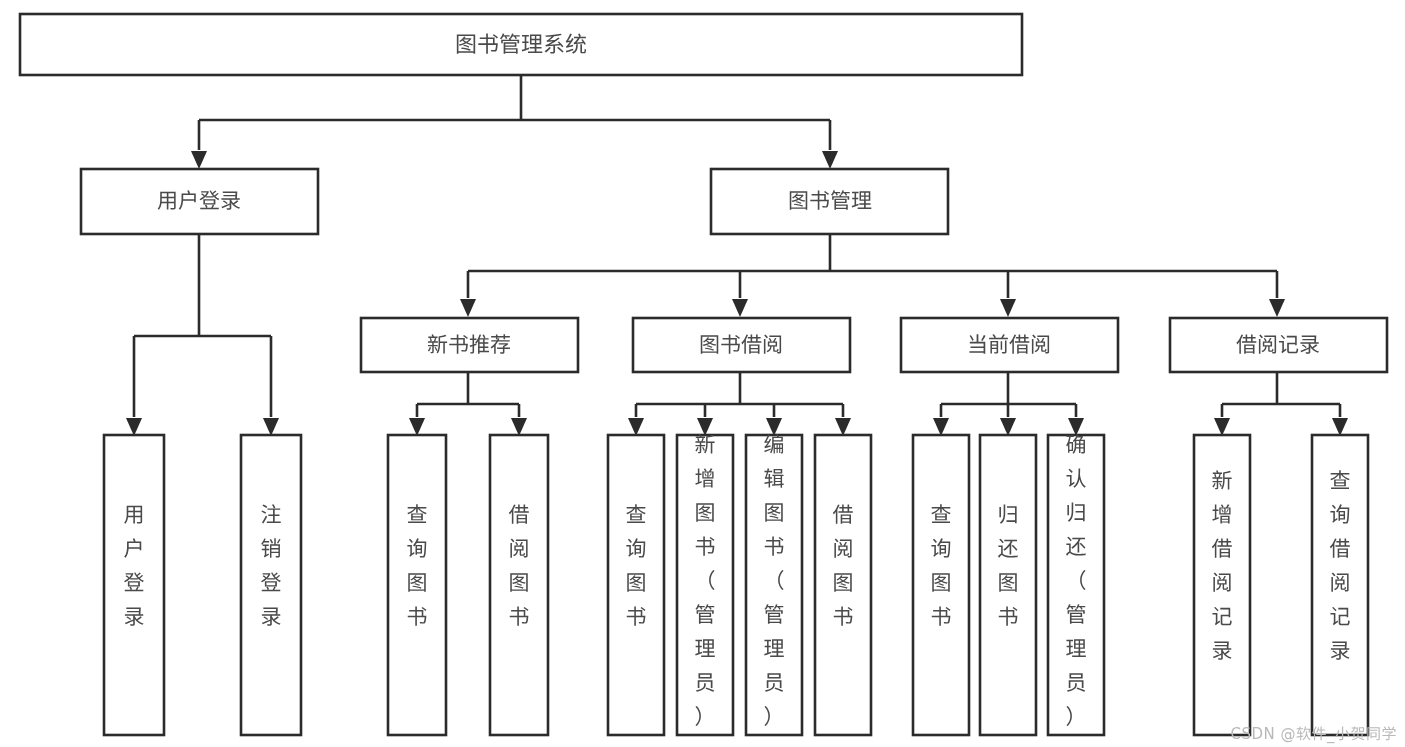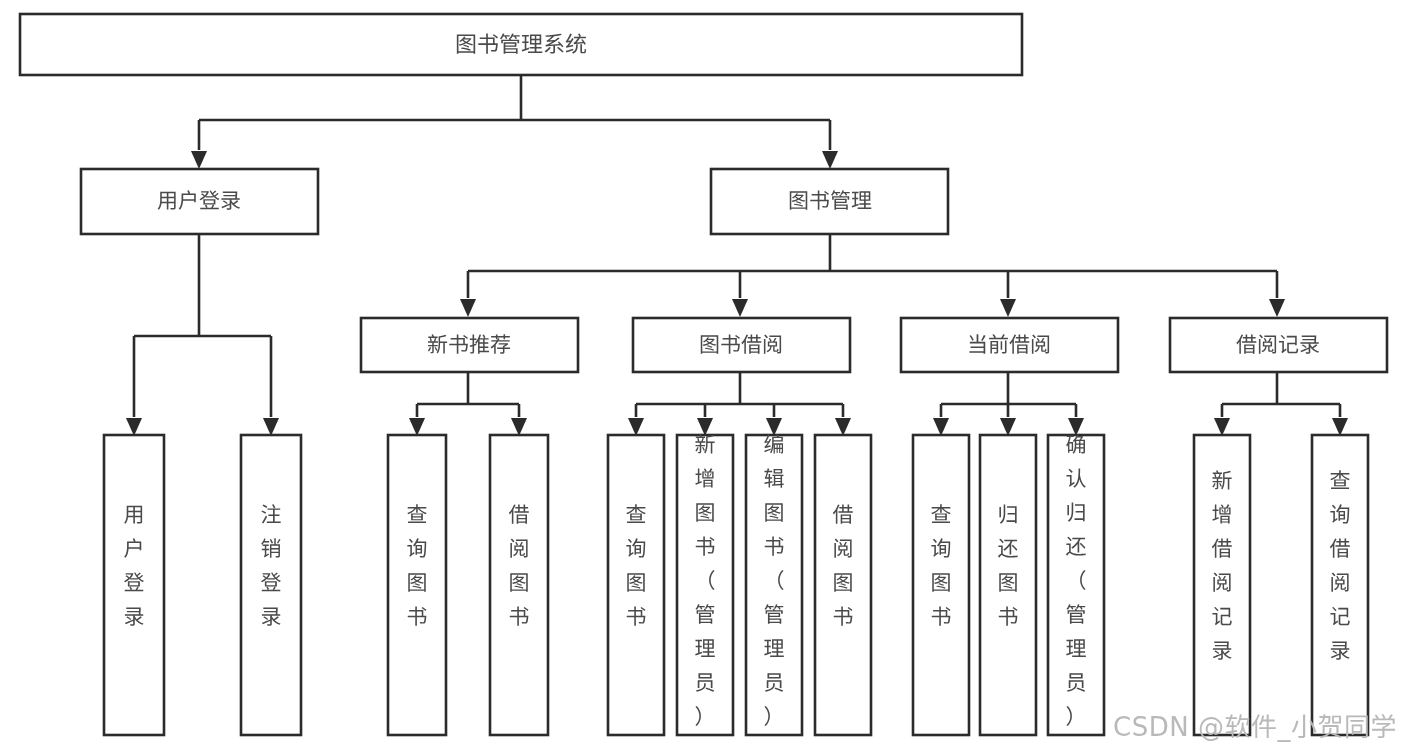--- a/index.html
+++ b/index.html
@@ -60,21 +60,21 @@
   }
   .arrow-head {
     fill: #2b2b2b;
     stroke: none;
   }
   .watermark-text {
     position: absolute;
     right: 8px;
     bottom: 4px;
     font-family: "DejaVu Sans", "Liberation Sans", sans-serif;
-    font-size: 26px;
+    font-size: 15px;
     color: #b9b9b9;
     letter-spacing: 0.5px;
     white-space: nowrap;
     user-select: none;
   }
 </style>
 </head>
 <body>
 
 <div id="diagram-root">

